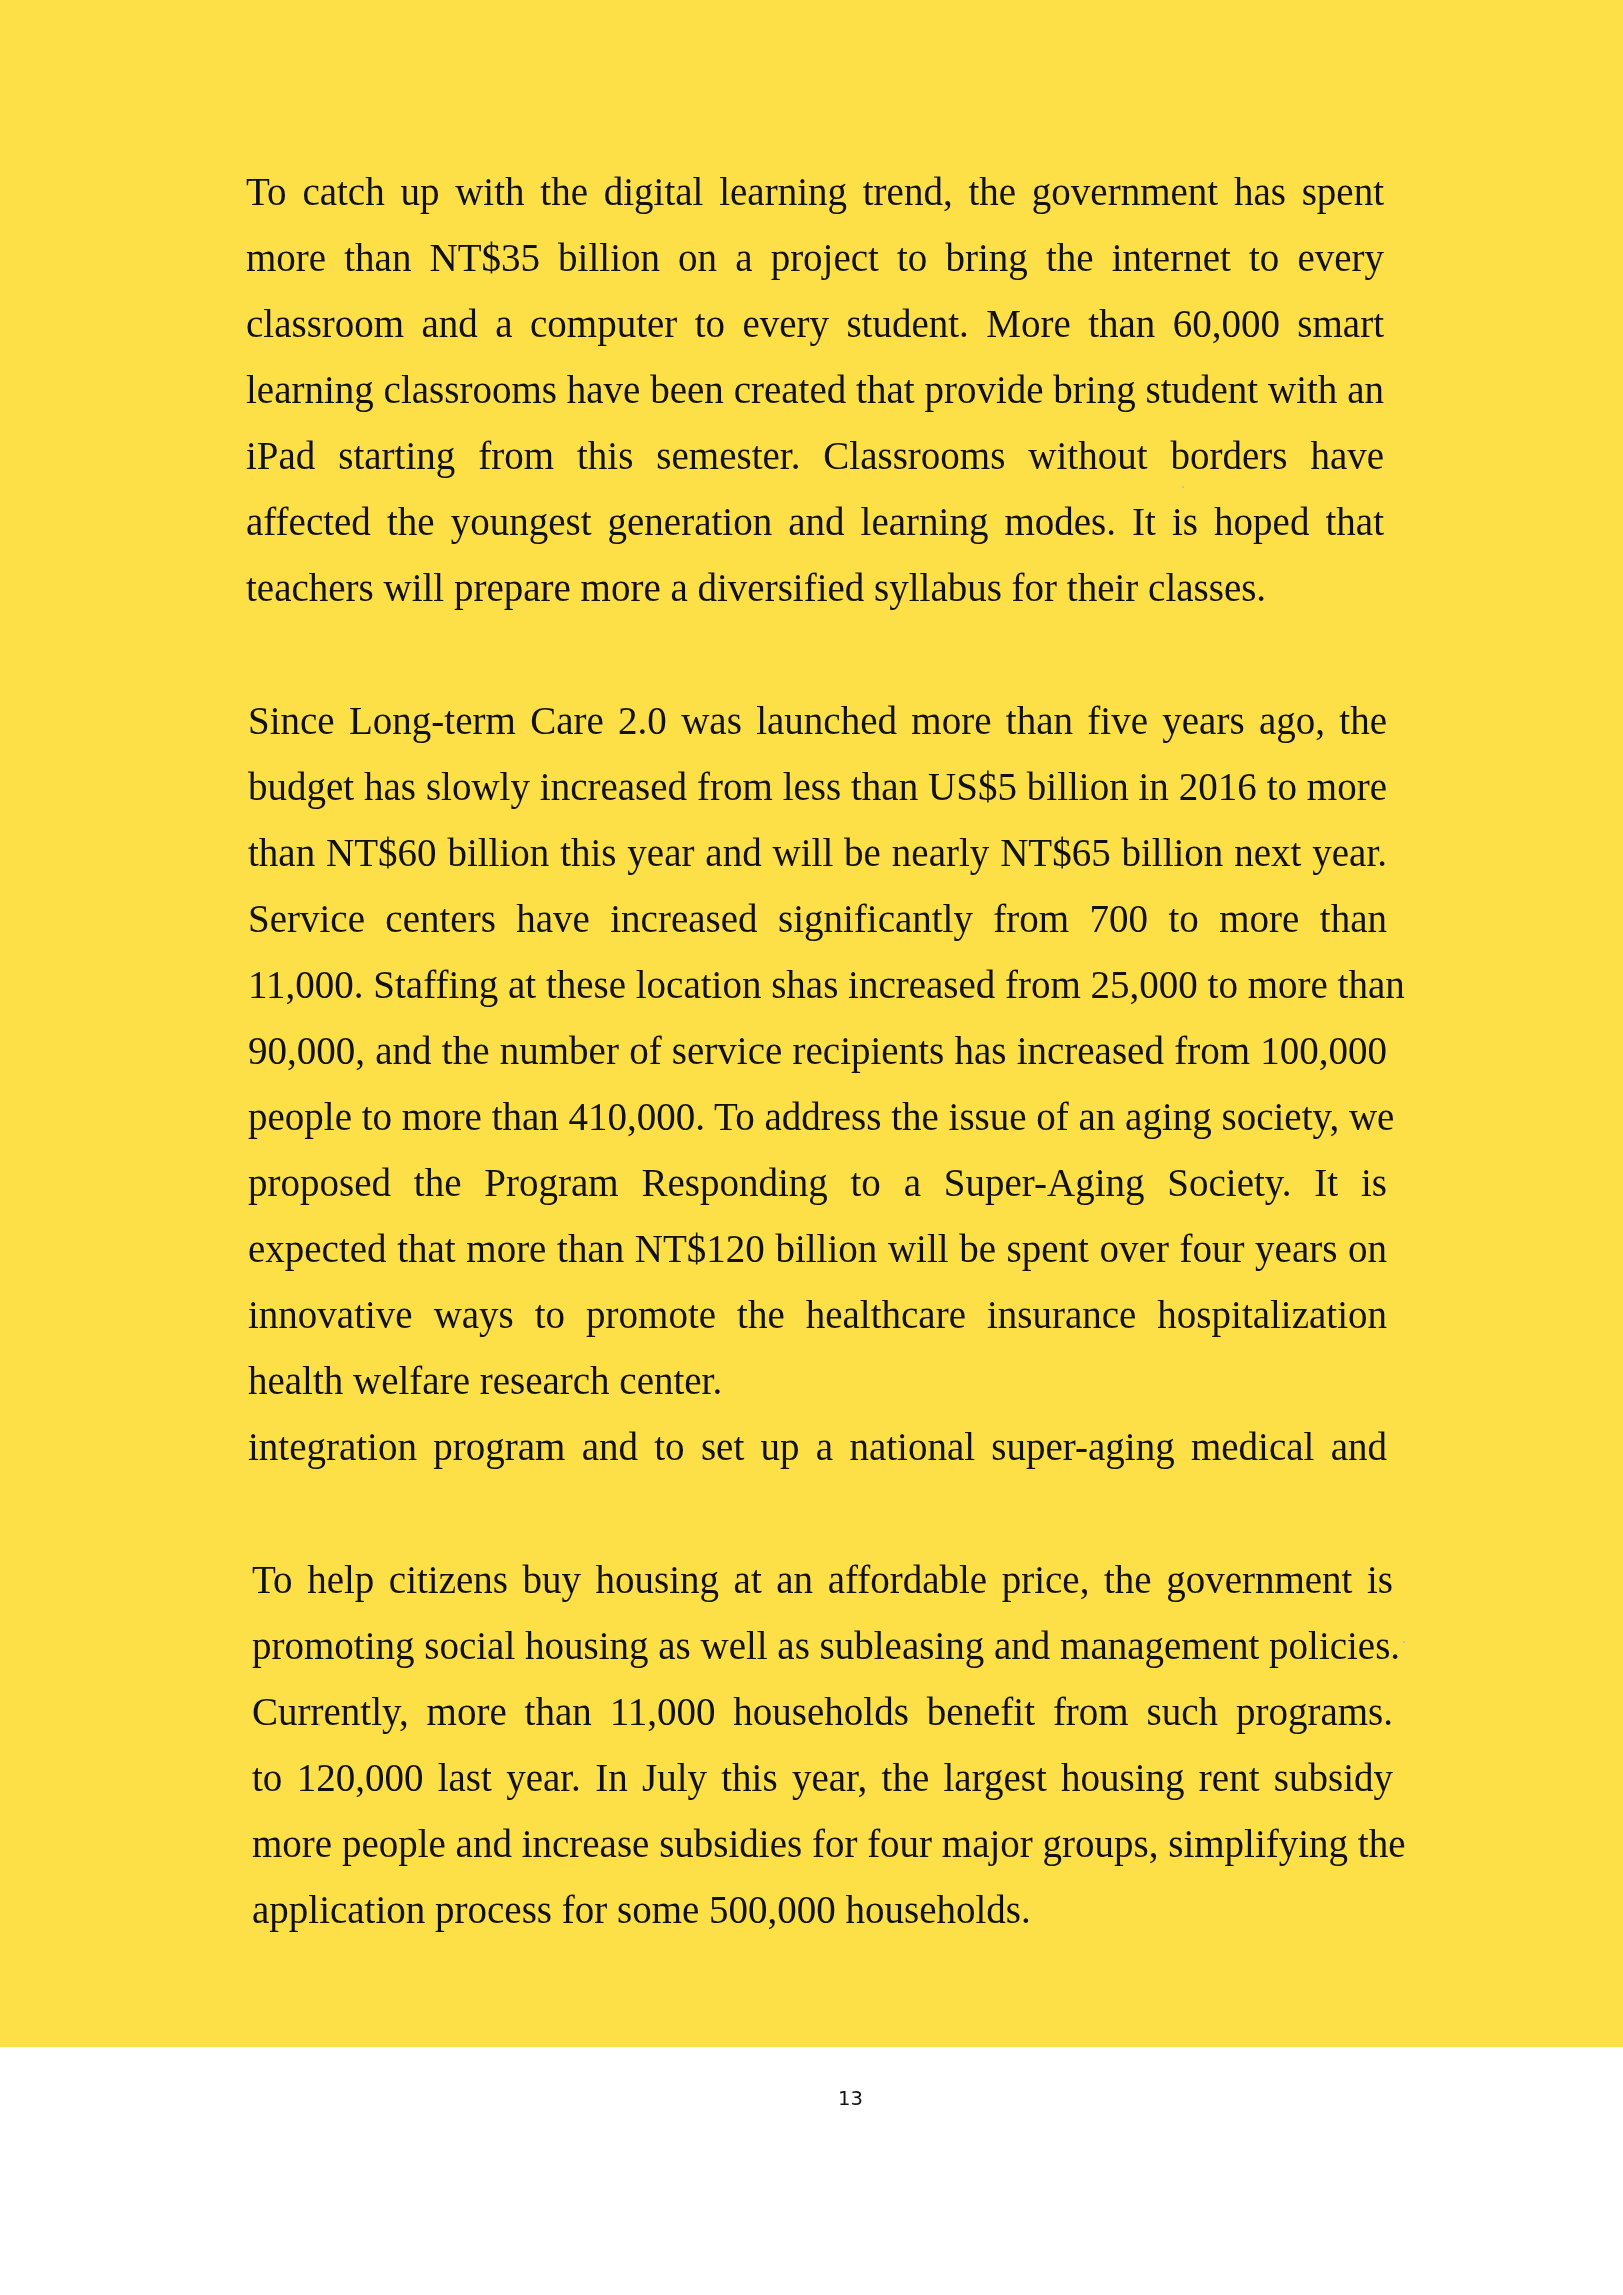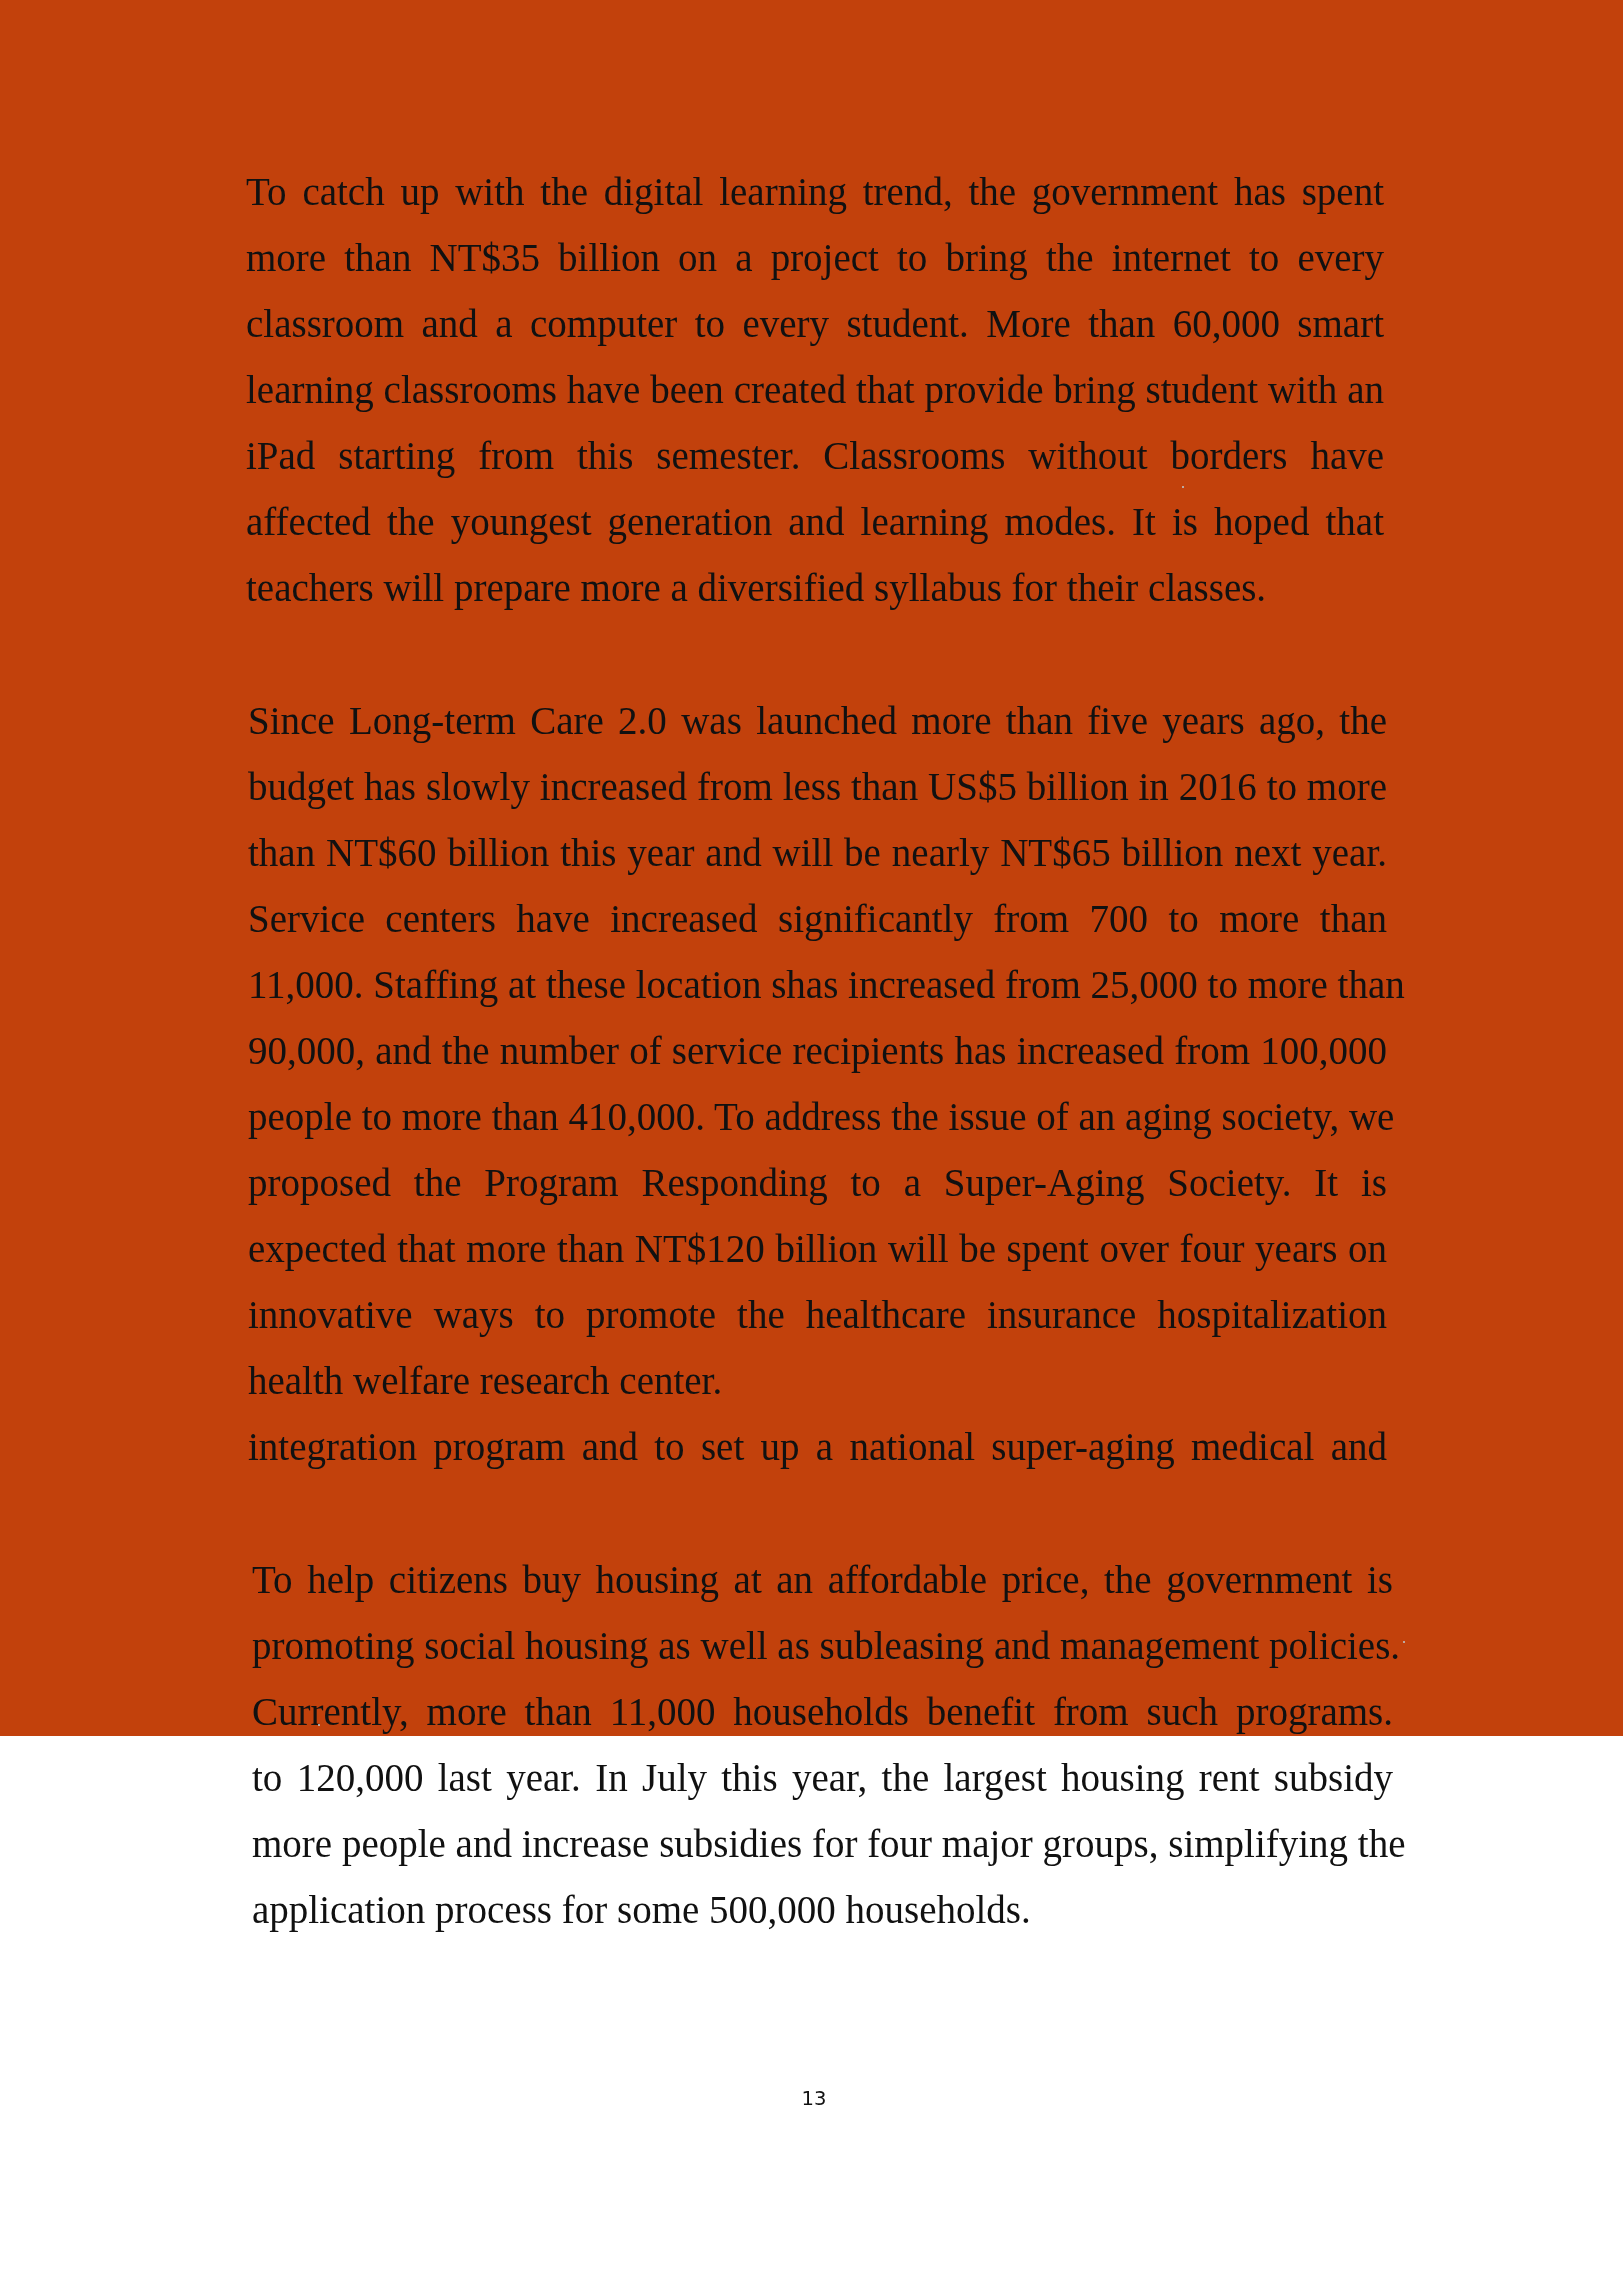--- a/index.html
+++ b/index.html
@@ -11,22 +11,22 @@
       width: 1624px;
       height: 2295px;
       position: relative;
       overflow: hidden;
       color: #111111;
     }
     .page {
       position: absolute;
       left: 0; top: 0;
       width: 1624px;
-      height: 1736px;
-      background: #c2410c;
+      height: 2047px;
+      background: #fde047;
     }
     .para {
       position: absolute;
       font-family: "Liberation Serif", "DejaVu Serif", serif;
       font-size: 39px;
       line-height: 66px;
       color: #111111;
     }
     .line {
       display: block;
@@ -41,21 +41,21 @@
     }
     #para-1 { left: 246px; top: 159px; width: 1138px; }
     #para-2 { left: 248px; top: 688px; width: 1139px; }
     #para-3 { left: 252px; top: 1547px; width: 1141px; }
 
     .page-number {
       position: absolute;
       left: 765px;
       width: 98px;
       top: 2085px;
-      text-align: center;
+      text-align: right;
       font-family: "DejaVu Sans", "Liberation Sans", sans-serif;
       font-size: 19.6px;
       line-height: 27.5px;
       color: #111111;
     }
     .speck {
       position: absolute;
       width: 1.5px; height: 1.5px;
       background: #bdbdbd;
       border-radius: 50%;

